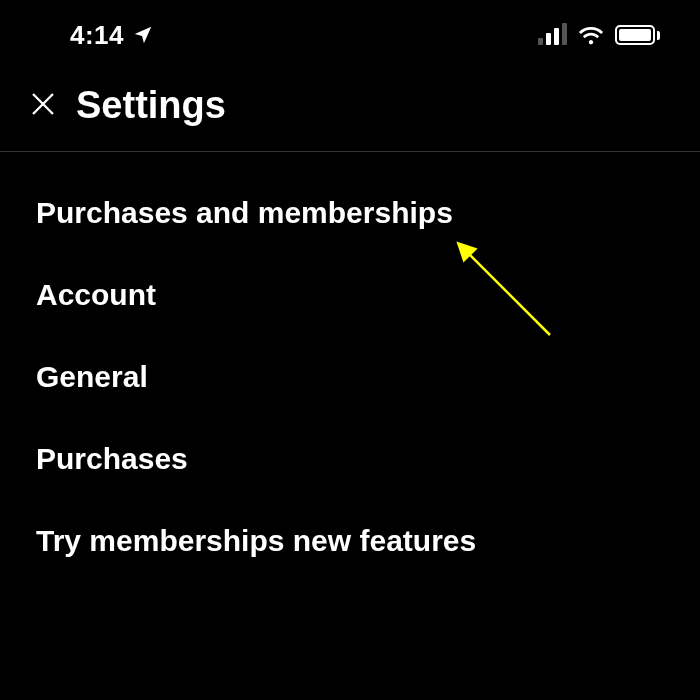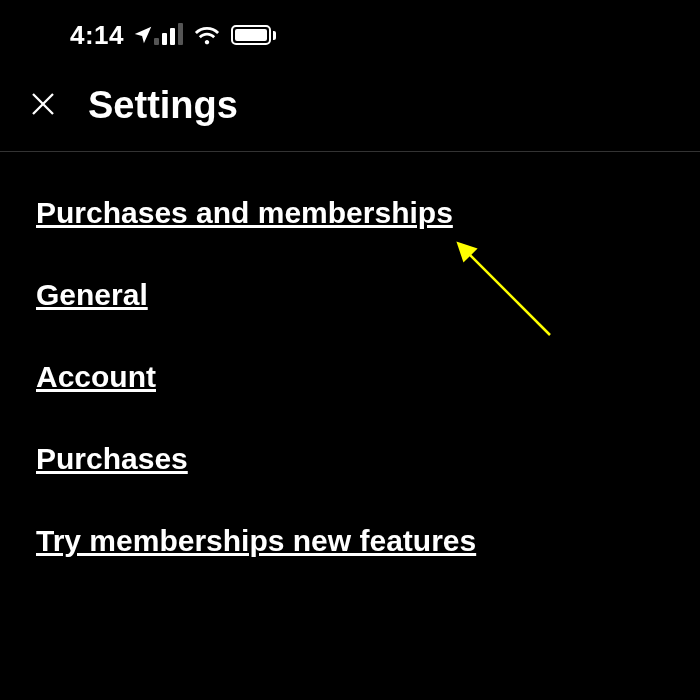--- a/index.html
+++ b/index.html
@@ -11,21 +11,21 @@
       width: 700px;
       height: 700px;
       background: #000;
       color: #fff;
       font-family: -apple-system, BlinkMacSystemFont, "Helvetica Neue", Arial, sans-serif;
       overflow: hidden;
       position: relative;
     }
     .status-bar {
       display: flex;
-      justify-content: flex-start;
+      justify-content: space-between;
       align-items: center;
       padding: 20px 40px 10px 70px;
       height: 60px;
     }
     .status-left {
       display: flex;
       align-items: center;
       gap: 8px;
     }
     .time {
@@ -81,36 +81,35 @@
       width: 3px;
       height: 9px;
       background: #fff;
       border-radius: 0 2px 2px 0;
       margin-left: 2px;
     }
     .header {
       display: flex;
       align-items: center;
       padding: 24px 28px 24px 28px;
-      gap: 30px;
+      gap: 18px;
       border-bottom: 1px solid #333;
     }
     .close-btn {
       display: flex;
       align-items: center;
       justify-content: center;
       cursor: pointer;
     }
     .page-title {
       font-size: 38px;
       font-weight: 700;
     }
     .settings-list {
       padding: 20px 0;
-      text-decoration: underline;
     }
     .settings-item {
       padding: 24px 36px;
       font-size: 30px;
       font-weight: 600;
       cursor: pointer;
     }
     .annotation-arrow {
       position: absolute;
       top: 240px;
@@ -161,24 +160,24 @@
     </span>
   </div>
   <h1 class="page-title">Settings</h1>
 </div>
 
 <div class="settings-list">
   <div class="settings-item">
     <span>Purchases and memberships</span>
   </div>
   <div class="settings-item">
-    <span>General</span>
+    <span>Account</span>
   </div>
   <div class="settings-item">
-    <span>Account</span>
+    <span>General</span>
   </div>
   <div class="settings-item">
     <span>Purchases</span>
   </div>
   <div class="settings-item">
     <span>Try memberships new features</span>
   </div>
 </div>
 
 <div class="annotation-arrow">

